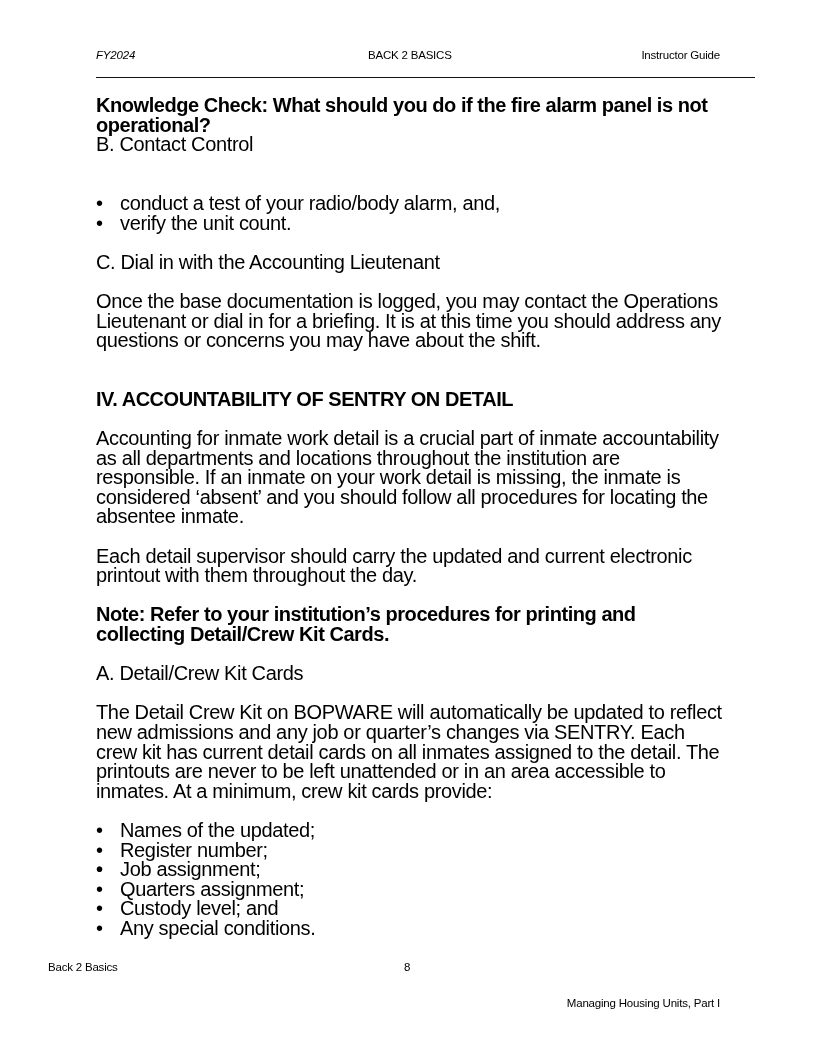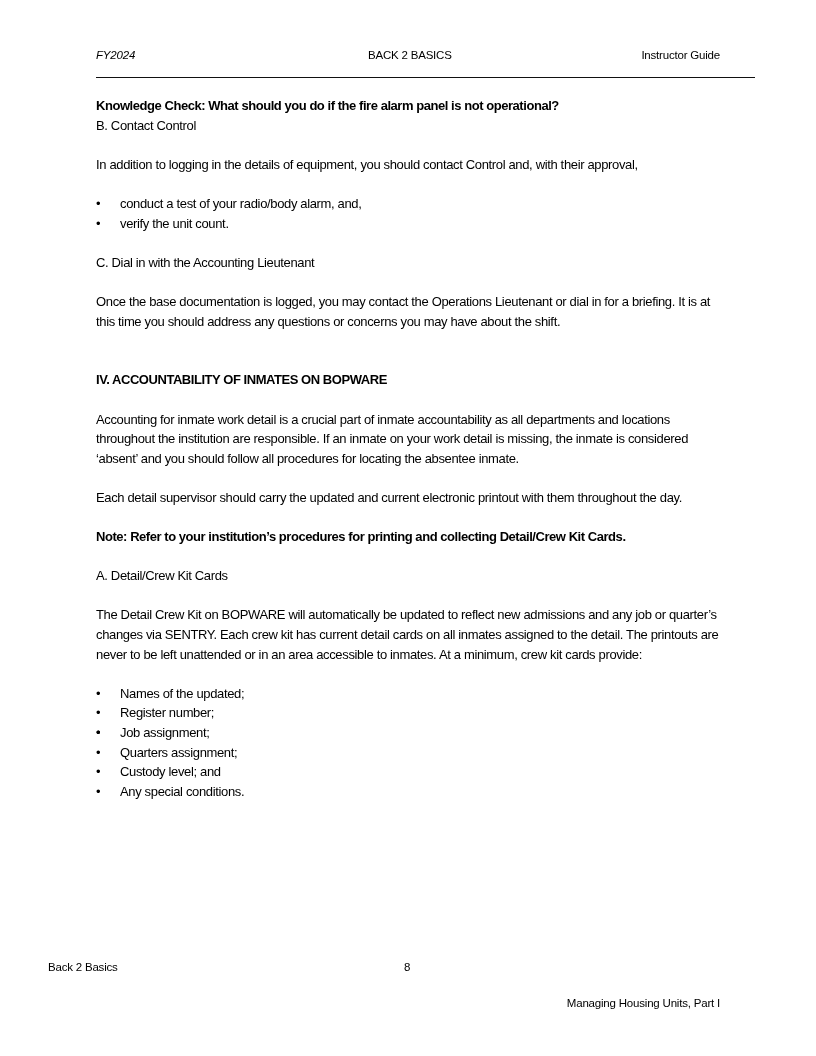--- a/index.html
+++ b/index.html
@@ -33,21 +33,21 @@
       left: 96px;
       width: 659px;
       height: 0;
       border-top: 1.3px solid #111;
     }
     .content {
       position: absolute;
       top: 96px;
       left: 96px;
       width: 630px;
-      font-size: 13px;
+      font-size: 20px;
       letter-spacing: -0.35px;
       line-height: 19.6px;
     }
     .content p {
       margin: 0;
     }
     .gap { height: 19.6px; }
     .bold { font-weight: bold; letter-spacing: -0.45px; }
     ul.bullets {
       list-style: none;
@@ -86,33 +86,32 @@
   <span class="h-left">FY2024</span>
   <span class="h-center">BACK 2 BASICS</span>
   <span class="h-right">Instructor Guide</span>
 </div>
 <div class="header-rule"></div>
 
 <div class="content">
   <p class="bold">Knowledge Check:  What should you do if the fire alarm panel is not operational?</p>
   <p>B.   Contact Control</p>
   <div class="gap"></div>
-  <p>In addition to logging in the details of equipment, you should contact Control and, with their approval,</p>
   <div class="gap"></div>
   <ul class="bullets">
     <li><span class="bullet">•</span><span>conduct a test of your radio/body alarm, and,</span></li>
     <li><span class="bullet">•</span><span>verify the unit count.</span></li>
   </ul>
   <div class="gap"></div>
   <p>C.  Dial in with the Accounting Lieutenant</p>
   <div class="gap"></div>
   <p>Once the base documentation is logged, you may contact the Operations Lieutenant or dial in for a briefing.  It is at this time you should address any questions or concerns you may have about the shift.</p>
   <div class="gap"></div>
   <div class="gap"></div>
-  <p class="bold">IV.  ACCOUNTABILITY OF INMATES ON BOPWARE</p>
+  <p class="bold">IV.  ACCOUNTABILITY OF SENTRY ON DETAIL</p>
   <div class="gap"></div>
   <p>Accounting for inmate work detail is a crucial part of inmate accountability as all departments and locations throughout the institution are responsible.  If an inmate on your work detail is missing, the inmate is considered ‘absent’ and you should follow all procedures for locating the absentee inmate.</p>
   <div class="gap"></div>
   <p>Each detail supervisor should carry the updated and current electronic printout with them throughout the day.</p>
   <div class="gap"></div>
   <p class="bold">Note:  Refer to your institution’s procedures for printing and collecting Detail/Crew Kit Cards.</p>
   <div class="gap"></div>
   <p>A.  Detail/Crew Kit Cards</p>
   <div class="gap"></div>
   <p>The Detail Crew Kit on BOPWARE will automatically be updated to reflect new admissions and any job or quarter’s changes via SENTRY.  Each crew kit has current detail cards on all inmates assigned to the detail.  The printouts are never to be left unattended or in an area accessible to inmates.  At a minimum, crew kit cards provide:</p>

